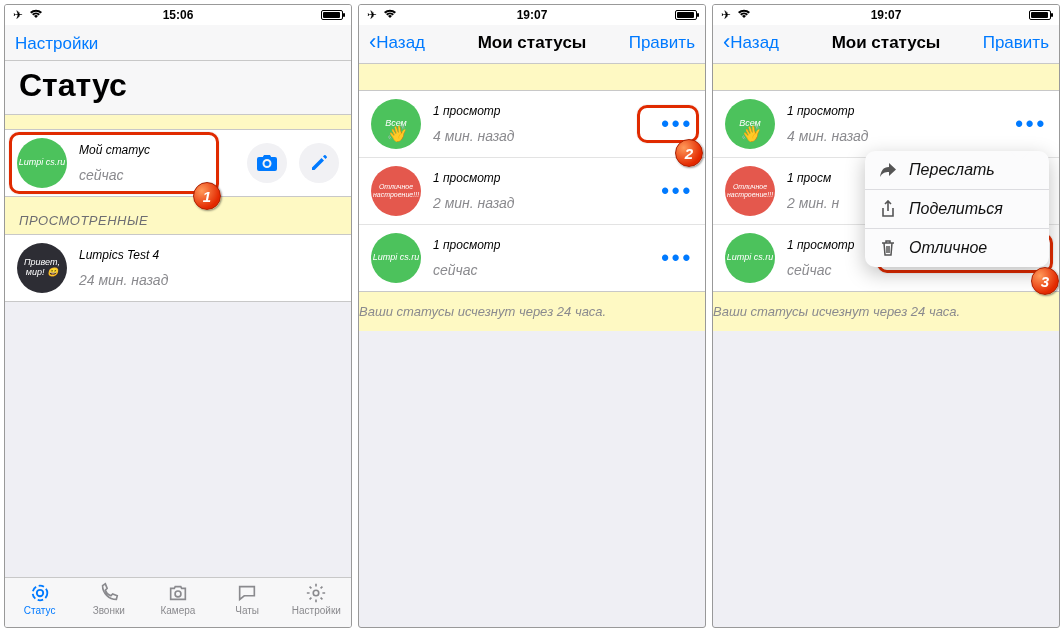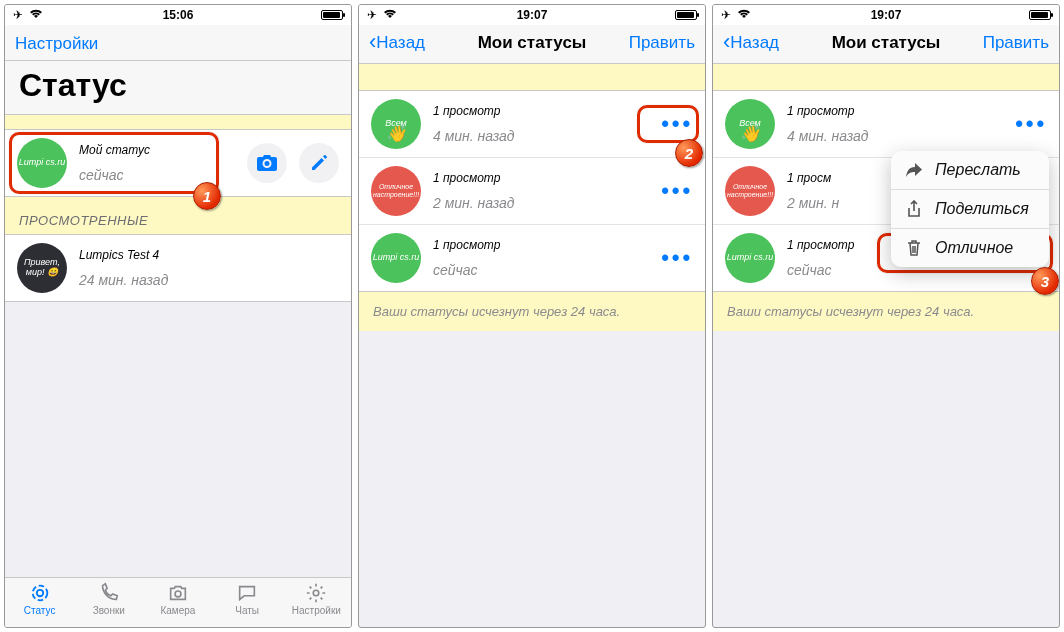--- a/index.html
+++ b/index.html
@@ -86,21 +86,21 @@
   .row .right{ margin-left:auto; display:flex; align-items:center; gap:12px;}
   .circle-btn{
     width:40px; height:40px; border-radius:50%;
     background:#f1f1f4; display:flex; align-items:center; justify-content:center;
     color:#007aff;
   }
   .dots{ color:#007aff; font-size:22px; letter-spacing:3px; font-weight:700;}
   .section-header{
     padding: 16px 14px 6px; font-size:13px; color:#6d6d72; text-transform:uppercase; letter-spacing: .5px;
   }
-  .footer-note{ font-size:13px; color:#8a8a8e; padding:12px 14px;}
+  .footer-note{ font-size:13px; color:#8a8a8e; padding:12px 0;}
   .tabbar{
     margin-top:auto;
     background:#f7f7f8; border-top:.5px solid #c8c8c8;
     display:flex; justify-content:space-around; padding:4px 0 2px;
     height:50px;
   }
   .tab{ display:flex; flex-direction:column; align-items:center; gap:1px; font-size:10px; color:#8a8a8e; width:20%;}
   .tab.active{ color:#007aff;}
   .tab svg{ width:26px; height:22px;}
   
@@ -117,21 +117,21 @@
     display:flex; align-items:center; justify-content:center;
     box-shadow: 1px 1px 2px rgba(0,0,0,.4);
     z-index:5;
   }
   .chevron{ font-size:22px; line-height:0; display:inline-block; transform:translateY(-1px); margin-right:-2px;}
   
   .popover{
     position:absolute; right:10px; top:60px;
     background:#fbfbfc; border-radius:10px;
     box-shadow: 0 6px 20px rgba(0,0,0,.25);
-    width:158px; overflow:hidden;
+    width:184px; overflow:hidden;
     z-index:3;
   }
   .popover::before{
     content:""; position:absolute; top:-7px; right:22px;
     width:14px; height:14px; background:#fbfbfc; transform:rotate(45deg);
     box-shadow:-2px -2px 4px rgba(0,0,0,.05);
   }
   .popover .item{
     display:flex; align-items:center; gap:12px;
     padding:10px 14px; font-size:16px; color:#111;

